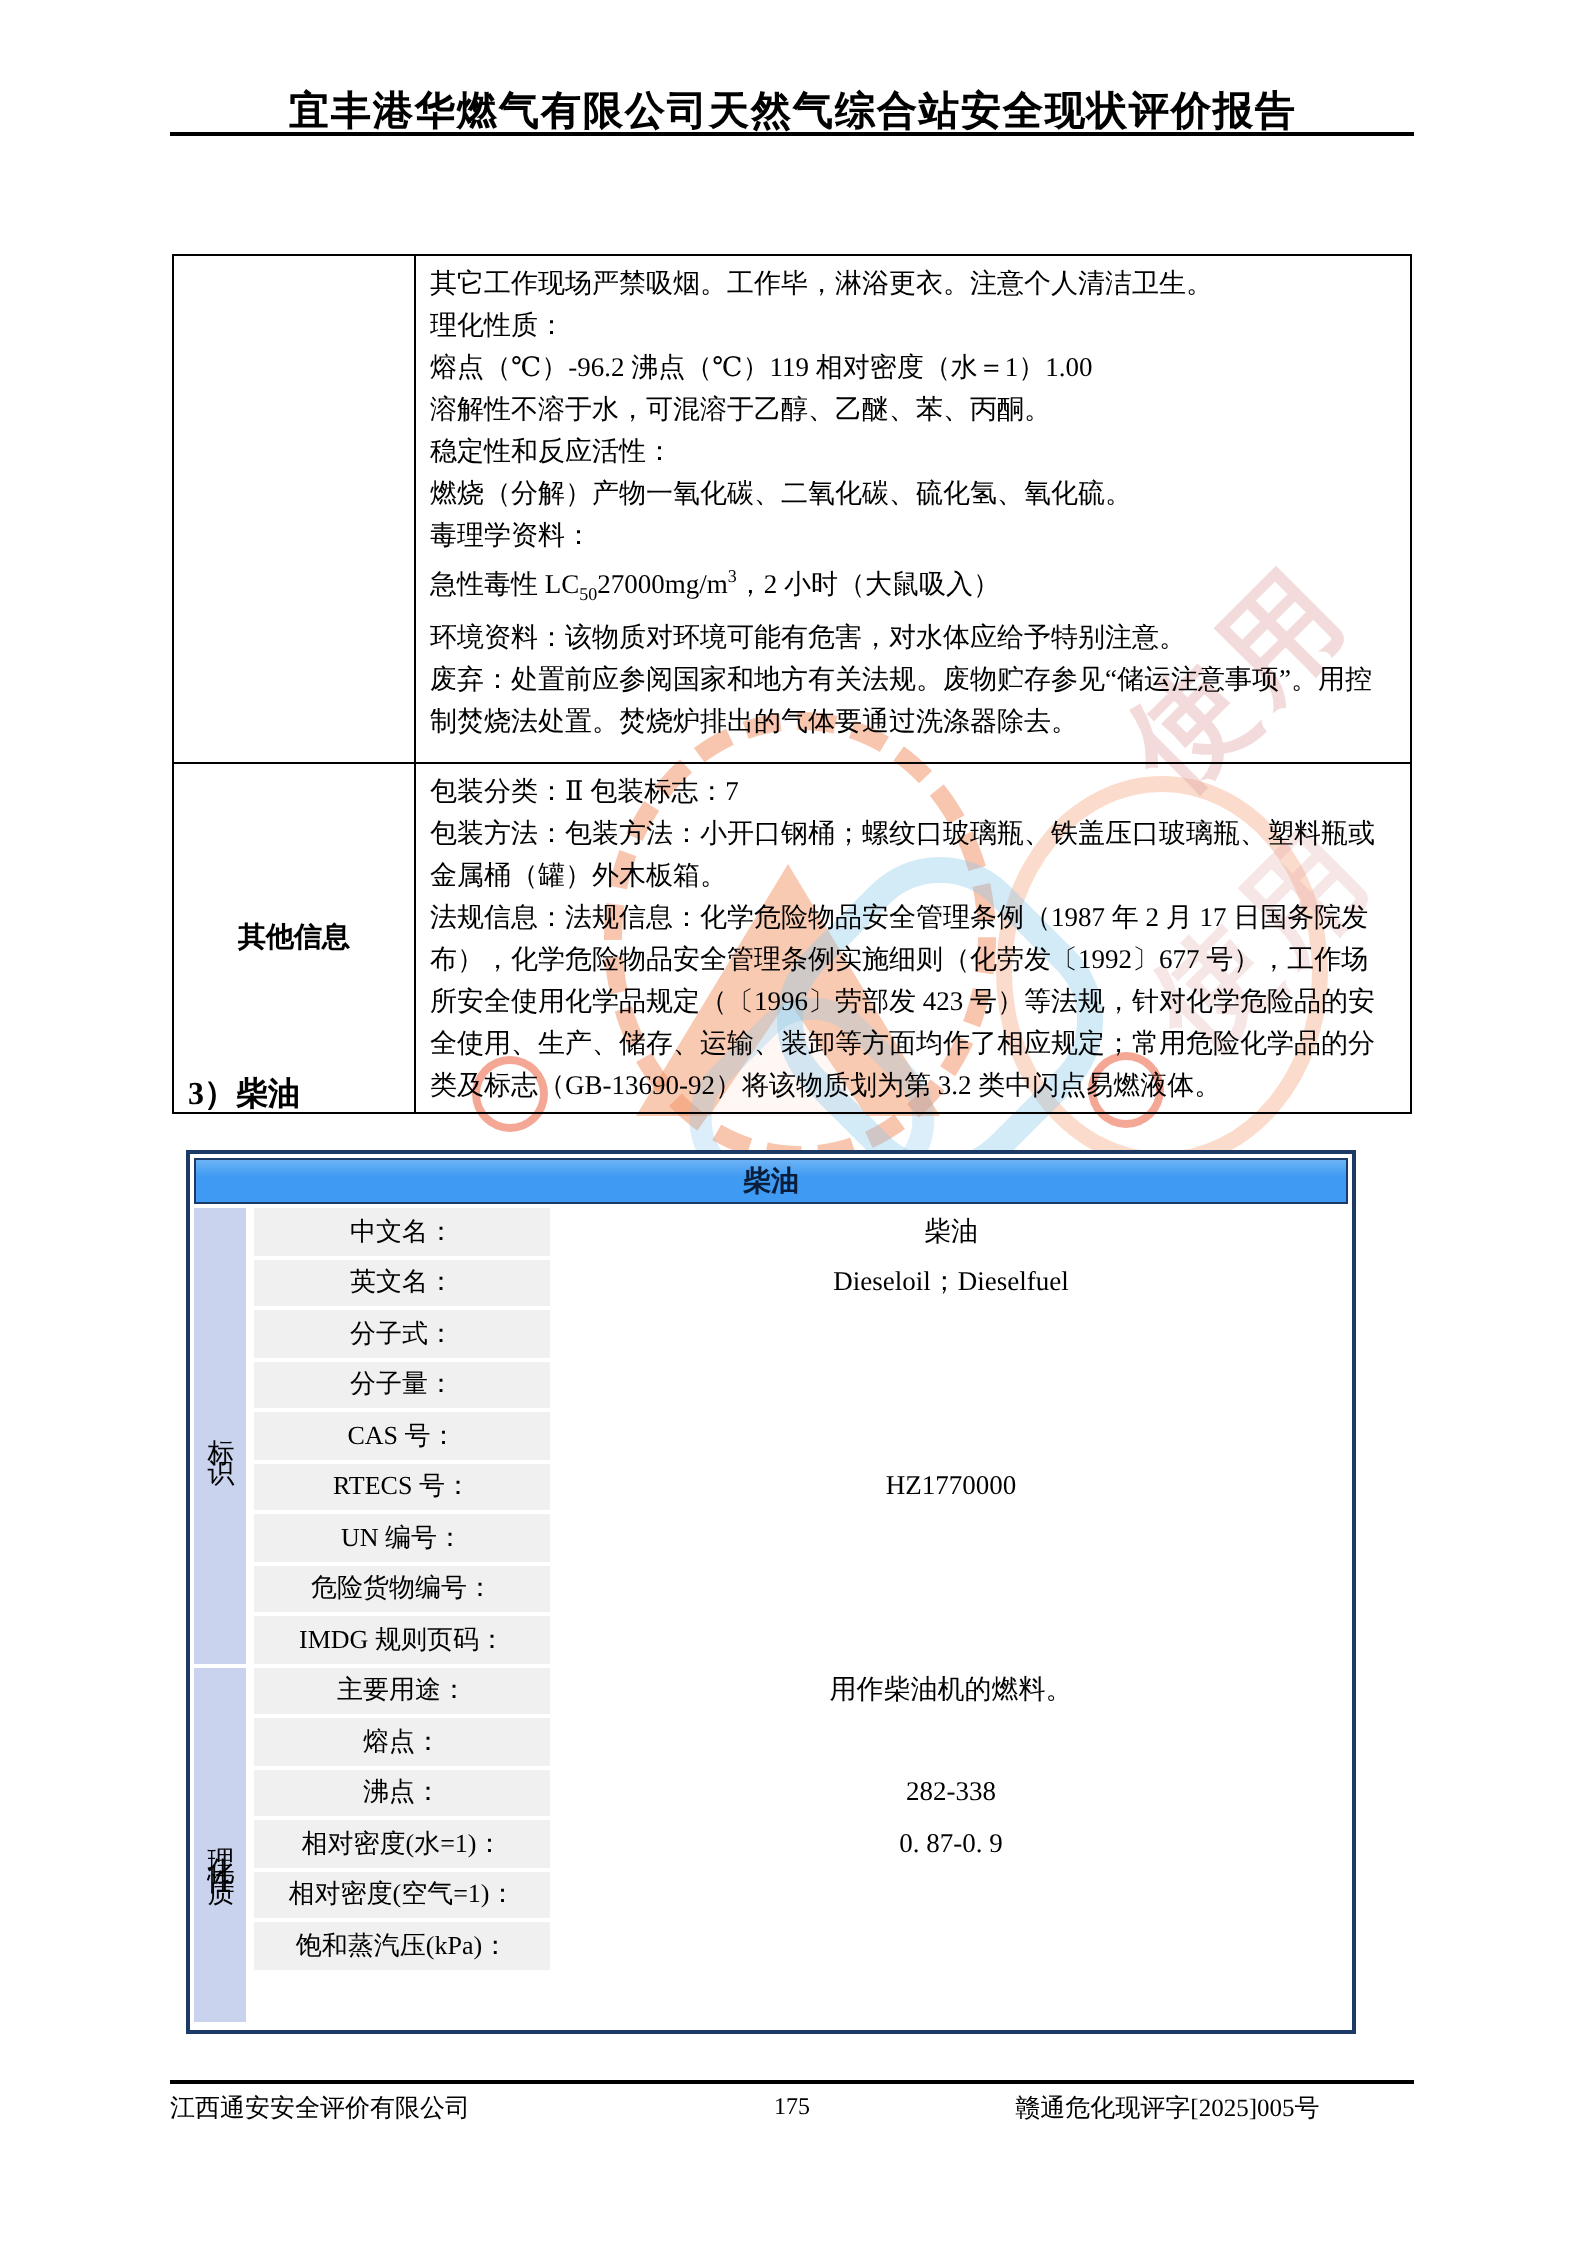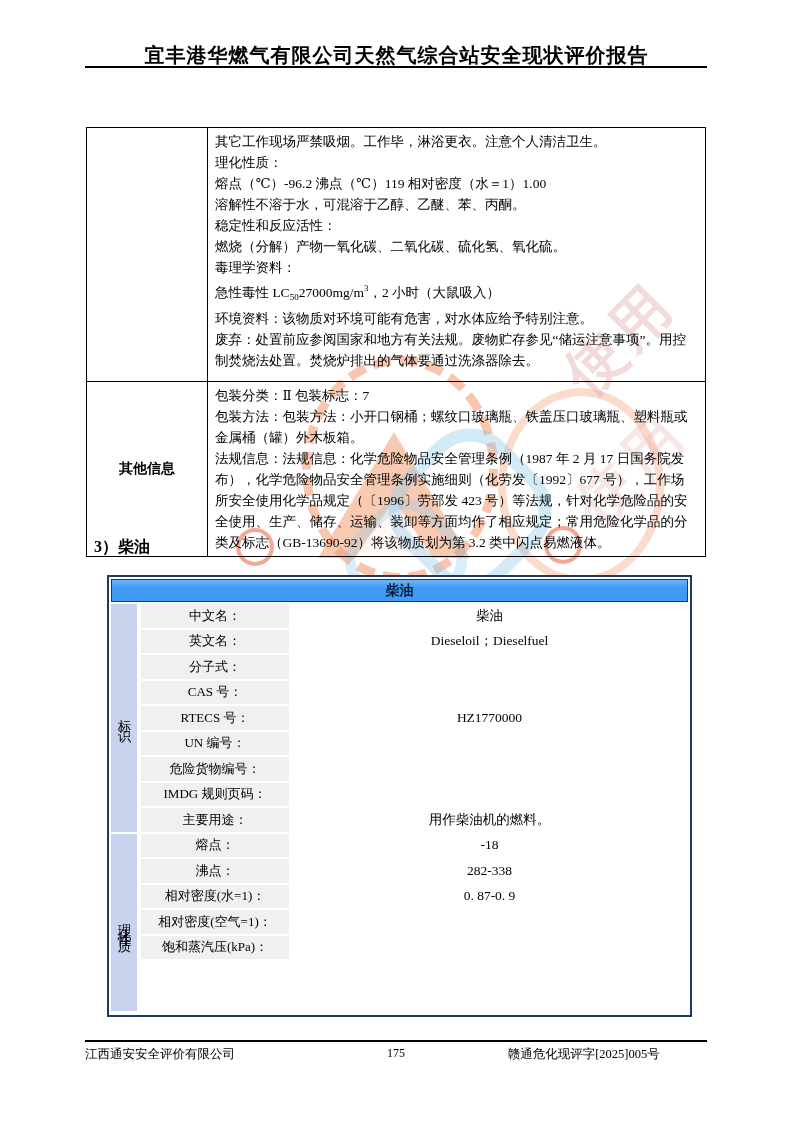--- a/index.html
+++ b/index.html
@@ -17,21 +17,21 @@
   .t1-row2{min-height:163px;}
   .t1-left{width:120px;border-right:1.5px solid #000;display:flex;align-items:center;justify-content:center;
            font-size:14px;font-weight:bold;flex-shrink:0;}
   .t1-right{flex:1;padding:3px 8px 3px 7px;font-size:13.5px;}
   .t1-right p{margin:0;line-height:21px;}
   .t1-right b{font-weight:normal;}
   sub.small,sup.small{font-size:9px;}
   
   .sec-h{position:absolute;top:537px;left:94px;font-size:16px;font-weight:bold;}
   
-  .t2{position:absolute;top:575px;left:107px;width:577px;border:2px solid #1d3a66;background:#fff;padding:2px;}
+  .t2{position:absolute;top:575px;left:93px;width:577px;border:2px solid #1d3a66;background:#fff;padding:2px;}
   .t2-header{height:21px;background:linear-gradient(#6db3f6,#3e9af2 40%,#3e9af2);
              border:1px solid #1d3a66;display:flex;align-items:center;justify-content:center;
              font-size:14px;font-weight:bold;color:#0a1e3c;}
   .t2-body{display:flex;margin-top:2px;}
   .t2-cats{width:26px;margin-right:4px;display:flex;flex-direction:column;}
   .t2-cat{background:#c9d3ee;display:flex;align-items:center;justify-content:center;
           writing-mode:vertical-lr;text-orientation:upright;font-size:13.5px;letter-spacing:9px;margin-bottom:2px;}
   .t2-cat.tight{letter-spacing:5px;}
   .t2-rows{flex:1;display:flex;flex-direction:column;}
   .t2-row{display:flex;height:23.5px;margin-bottom:2px;}
@@ -127,20 +127,24 @@
             </div>
           <div class="t2-row">
               <div class="t2-label">英文名：</div>
               <div class="t2-value">Dieseloil；Dieselfuel</div>
             </div>
           <div class="t2-row">
               <div class="t2-label">分子式：</div>
               <div class="t2-value"></div>
             </div>
           <div class="t2-row">
+              <div class="t2-label">分子量：</div>
+              <div class="t2-value"></div>
+            </div>
+          <div class="t2-row">
               <div class="t2-label">CAS 号：</div>
               <div class="t2-value"></div>
             </div>
           <div class="t2-row">
               <div class="t2-label">RTECS 号：</div>
               <div class="t2-value">HZ1770000</div>
             </div>
           <div class="t2-row">
               <div class="t2-label">UN 编号：</div>
               <div class="t2-value"></div>
@@ -152,21 +156,20 @@
           <div class="t2-row">
               <div class="t2-label">IMDG 规则页码：</div>
               <div class="t2-value"></div>
             </div>
           <div class="t2-row">
               <div class="t2-label">主要用途：</div>
               <div class="t2-value">用作柴油机的燃料。</div>
             </div>
           <div class="t2-row">
               <div class="t2-label">熔点：</div>
-              <div class="t2-value">-18</div>
             </div>
           <div class="t2-row">
               <div class="t2-label">沸点：</div>
               <div class="t2-value">282-338</div>
             </div>
           <div class="t2-row">
               <div class="t2-label">相对密度(水=1)：</div>
               <div class="t2-value">0. 87-0. 9</div>
             </div>
           <div class="t2-row">

